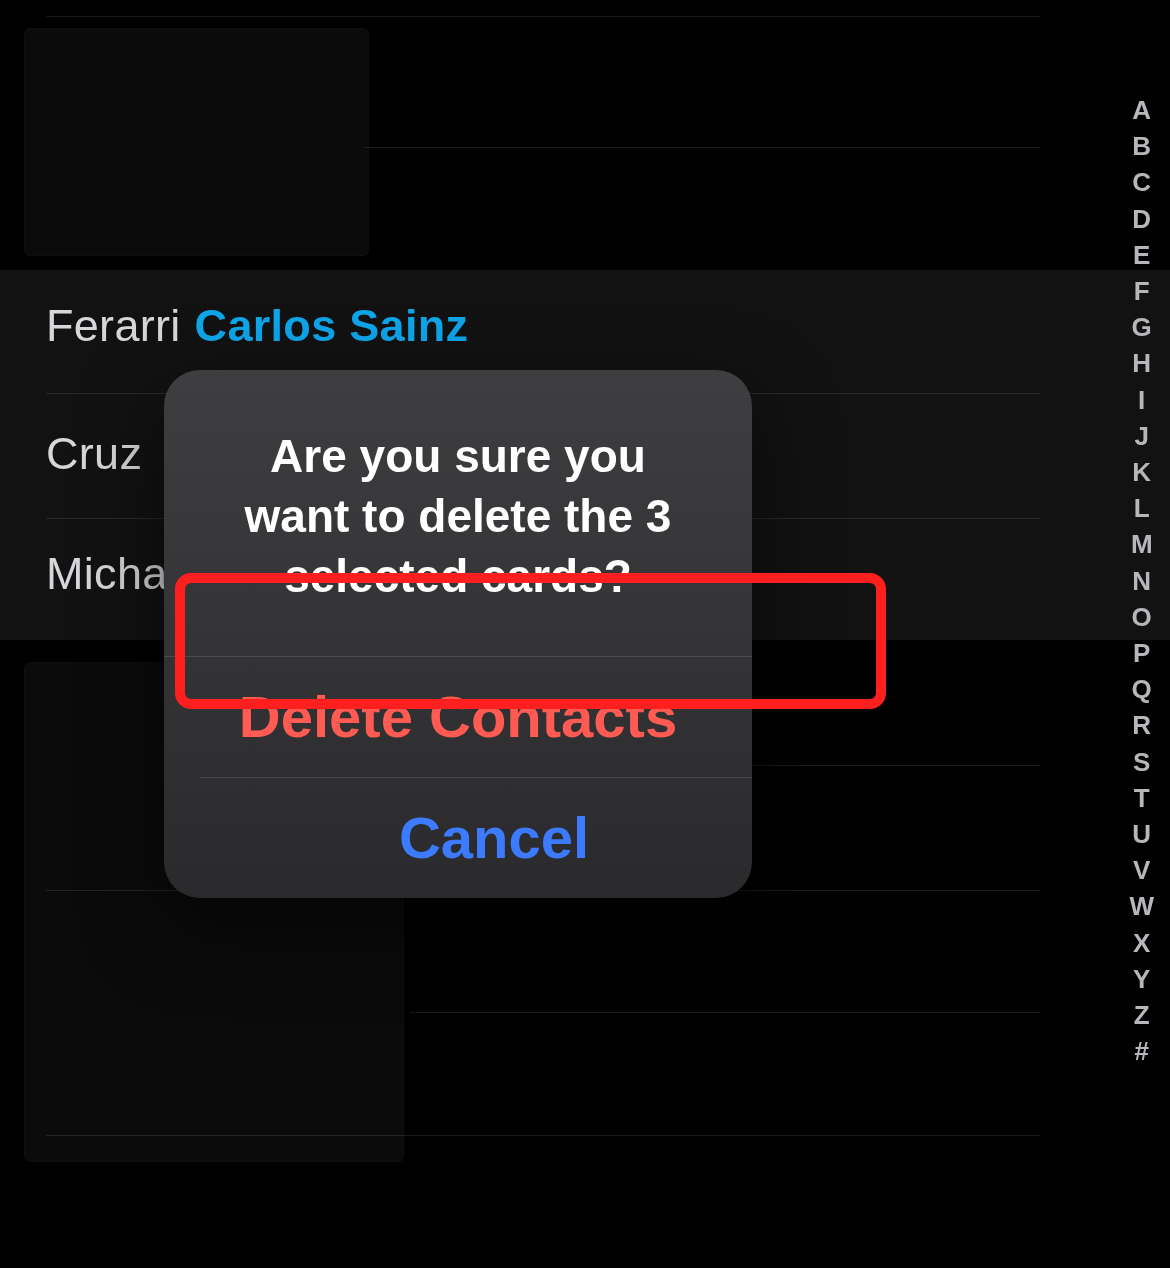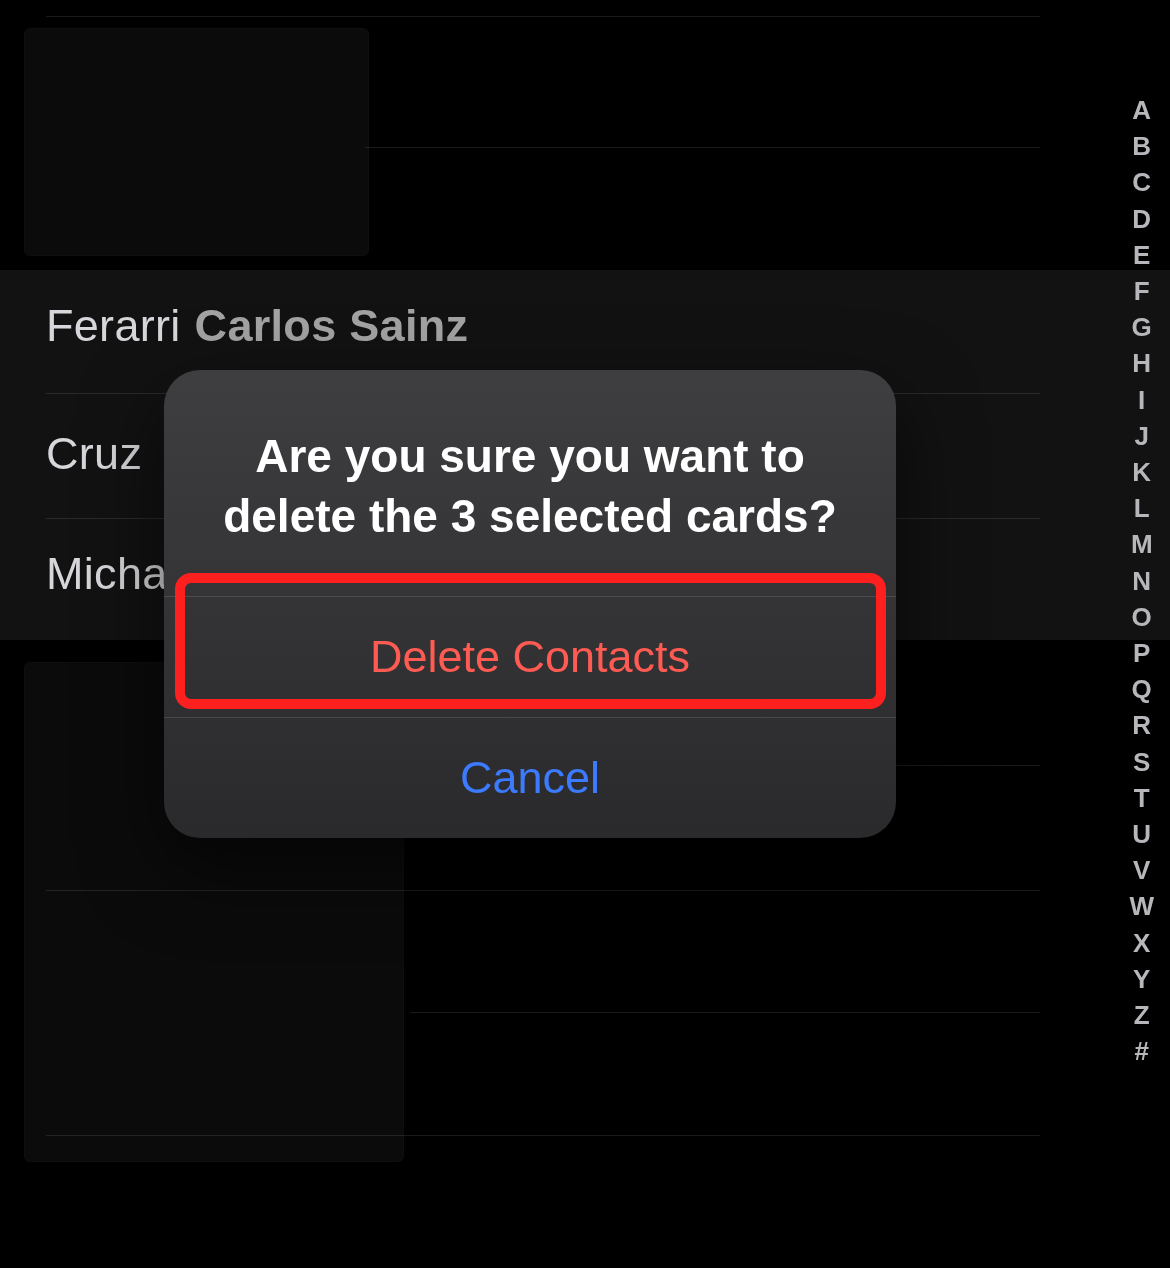--- a/index.html
+++ b/index.html
@@ -1,35 +1,35 @@
 <!DOCTYPE html>
 <html><head>
   <meta charset="utf-8">
   <style>
     * { margin:0; padding:0; box-sizing:border-box; font-family:-apple-system,BlinkMacSystemFont,"SF Pro Text","Helvetica Neue",Arial,sans-serif; }
     html,body { width:1170px; height:1268px; background:#000; overflow:hidden; color:#fff; }
     .screen { position:relative; width:1170px; height:1268px; }
     .contact-list { position:absolute; left:0; top:0; right:0; bottom:0; }
     .row { position:absolute; left:46px; right:130px; display:flex; align-items:center; font-size:45px; letter-spacing:.3px; color:#d7d7db; }
     .row .prefix { font-weight:400; color:#d7d7db; margin-right:14px; }
-    .row .bold { font-weight:700; color:#a3a3a3; }
+    .row .bold { font-weight:700; color:#0ea5e9; }
     .sep { position:absolute; left:46px; right:130px; height:0; border-top:1px solid rgba(255,255,255,.10); }
     
     .redact { position:absolute; background:#0b0b0b; border-radius:6px; box-shadow:0 0 0 1px rgba(255,255,255,0.02) inset; }
     
     .highlight-band { position:absolute; left:0; right:0; top:270px; height:370px; background:rgba(255,255,255,.07); }
     
     .alpha-index { position:absolute; right:16px; top:92px; display:flex; flex-direction:column; align-items:center; }
     .alpha-index span { font-size:26px; line-height:36.2px; font-weight:700; color:#b7b7bb; }
     
-    .alert { position:absolute; left:164px; top:370px; width:732px; border-radius:36px; background:linear-gradient(180deg,#3e3e41,#2a2a2c); box-shadow:0 30px 80px rgba(0,0,0,.6); overflow:hidden; }
+    .alert { position:absolute; left:164px; top:370px; width:588px; border-radius:36px; background:linear-gradient(180deg,#3e3e41,#2a2a2c); box-shadow:0 30px 80px rgba(0,0,0,.6); overflow:hidden; }
     .alert-title { text-align:center; font-size:46px; line-height:60px; font-weight:700; color:#fff; padding:56px 50px 50px; }
-    .alert .btn { display:block; width:100%; text-align:center; font-size:45px; line-height:120px; font-weight:400; border-top:1px solid rgba(255,255,255,.12); background:transparent; border-left:none; border-right:none; border-bottom:none; }
+    .alert .btn { display:block; width:100%; text-align:center; font-size:58px; line-height:120px; font-weight:700; border-top:1px solid rgba(255,255,255,.12); background:transparent; border-left:none; border-right:none; border-bottom:none; }
     .btn-delete { color:#ff5b52; }
-    .btn-cancel { color:#3c7bff; font-weight:600; }
+    .btn-cancel { color:#3c7bff; font-weight:600;margin-left:36px; }
     .callout { position:absolute; left:175px; top:573px; width:711px; height:136px; border:10px solid #fe201f; border-radius:16px; pointer-events:none; }
   </style>
 </head>
 <body>
 <div class="screen">
 
   <div class="contact-list">
     <div class="highlight-band"></div>
 
     <div class="redact" style="left:24px; top:28px; width:345px; height:228px;"></div>

